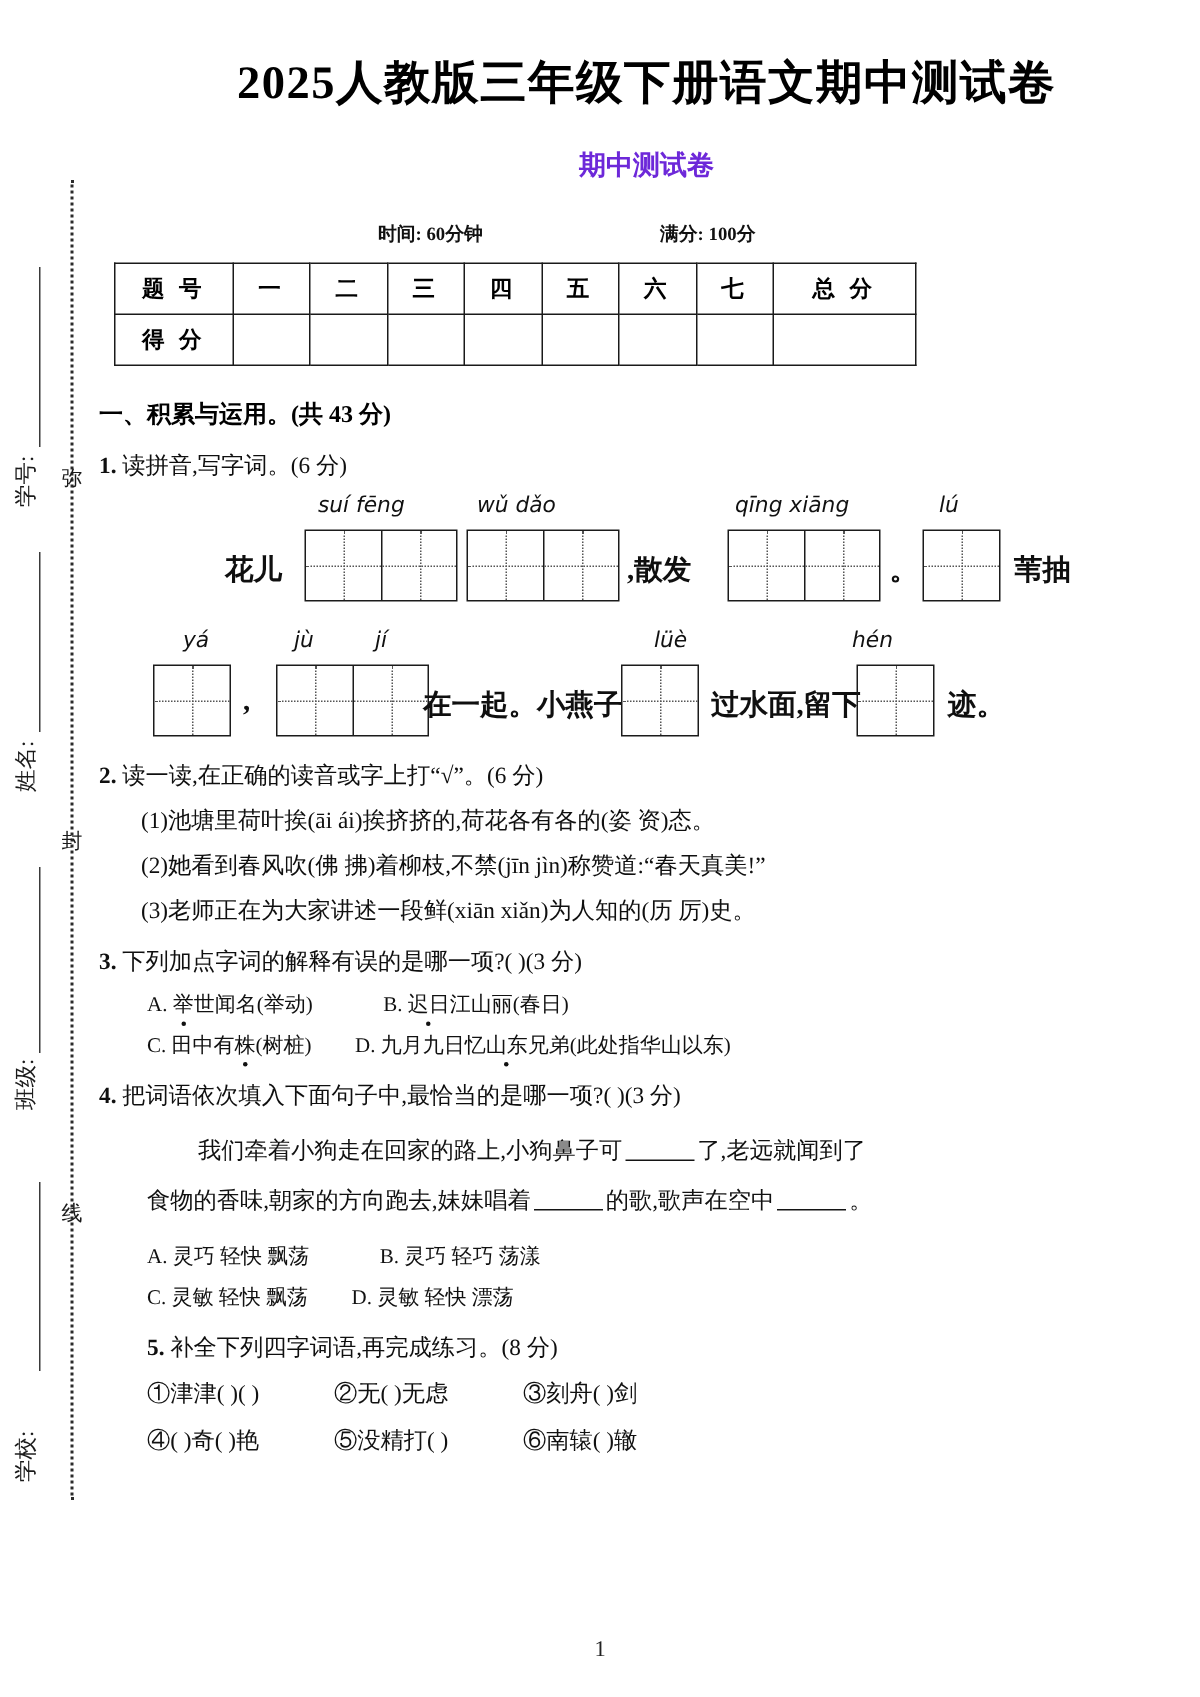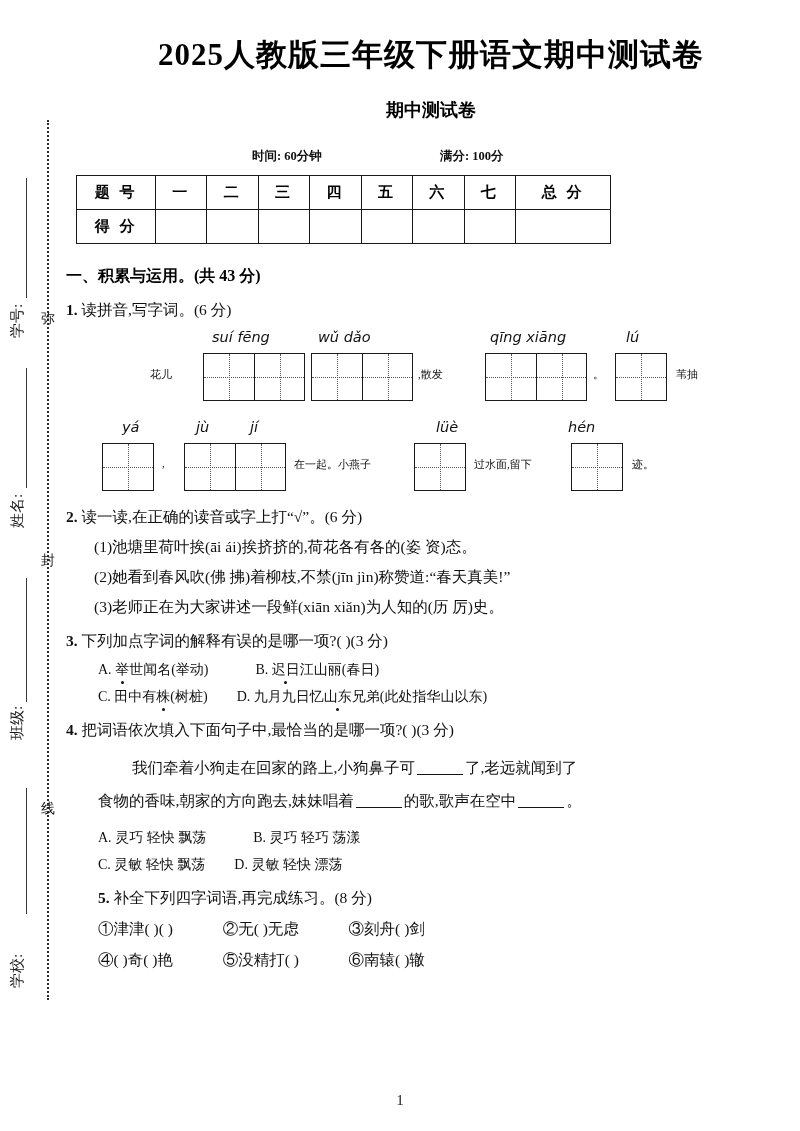--- a/index.html
+++ b/index.html
@@ -70,21 +70,21 @@
     font-weight: bold;
     letter-spacing: 1px;
     font-family: "Liberation Serif", "DejaVu Serif", serif;
     color: #000;
   }
   #paper-subtitle {
     margin-top: 22px;
     text-align: center;
     font-size: 18px;
     font-weight: bold;
-    color: #000000;
+    color: #6d28d9;
   }
 
   #meta-row {
     margin-top: 26px;
     padding-left: 190px;
     font-size: 12.5px;
     font-weight: bold;
     color: #111;
   }
   #meta-row .meta-item { display: inline-block; }
@@ -176,21 +176,22 @@
     font-style: italic;
   }
   .pinyin {
     position: absolute;
     white-space: nowrap;
   }
   .grid-row {
     position: relative;
     height: 54px;
     margin-left: 4px;
-    font-size: 11px;
+    font-size: 19px;
+    font-weight: bold;
   }
   .grid-row .txt {
     position: absolute;
     top: 16px;
     white-space: nowrap;
     color: #0f0f0f;
   }
   .tzg {
     position: absolute;
     top: 2px;
@@ -347,21 +348,21 @@
 
   <div class="grid-row">
     <div class="tzg" style="left:36px;">
       <div class="cell"></div>
     </div>
     <span class="txt" style="left:96px;">,</span>
     <div class="tzg" style="left:118px;">
       <div class="cell"></div>
       <div class="cell"></div>
     </div>
-    <span class="txt" style="left:228px;">在一起。小燕子</span>
+    <span class="txt" style="left:216px;">在一起。小燕子</span>
     <div class="tzg" style="left:348px;">
       <div class="cell"></div>
     </div>
     <span class="txt" style="left:408px;">过水面,留下</span>
     <div class="tzg" style="left:505px;">
       <div class="cell"></div>
     </div>
     <span class="txt" style="left:566px;">迹。</span>
   </div>
 

